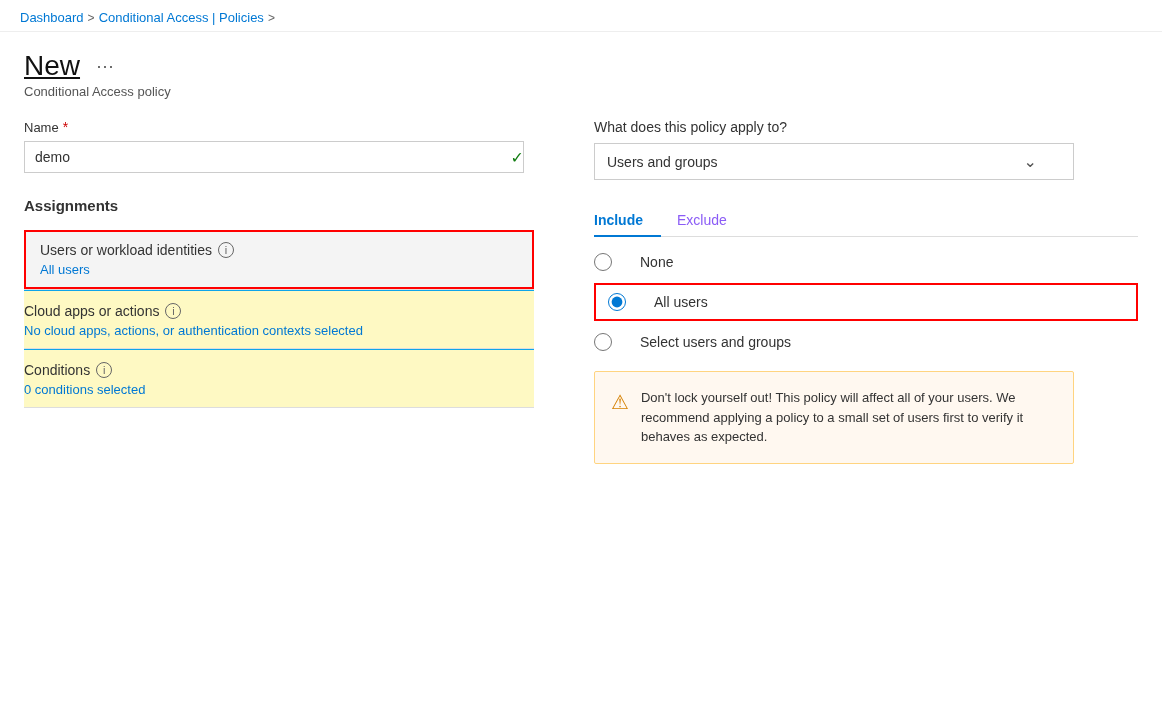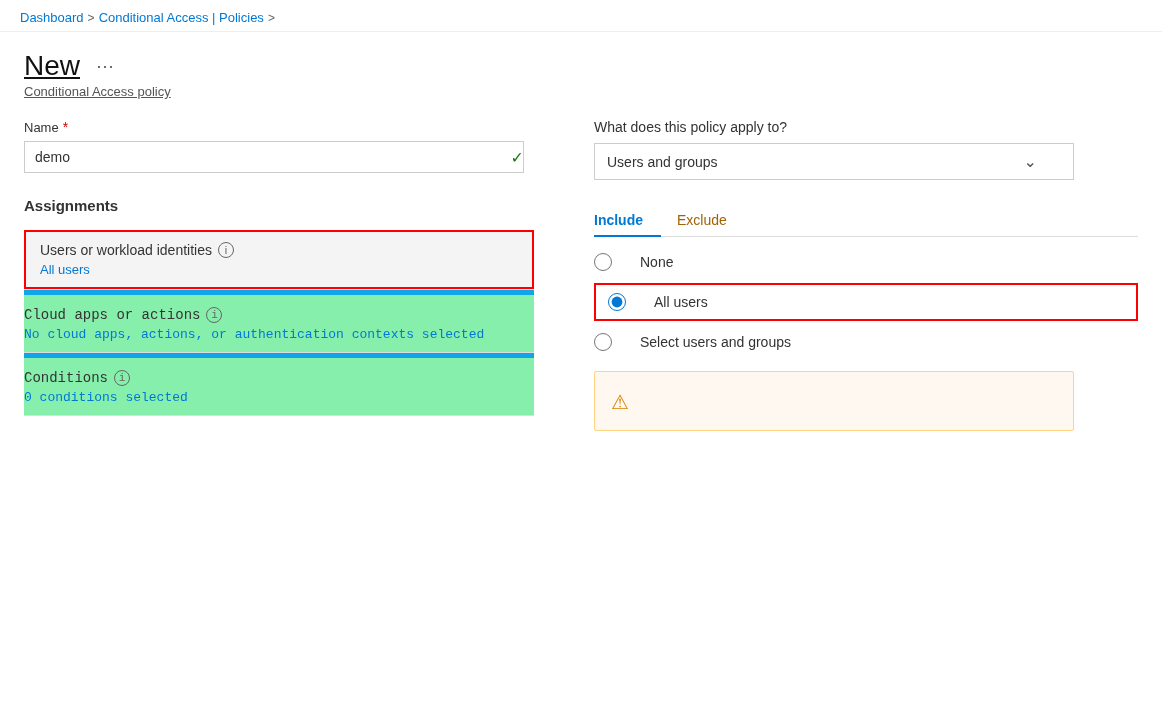--- a/index.html
+++ b/index.html
@@ -48,21 +48,20 @@
       font-size: 18px;
       cursor: pointer;
       padding: 2px 6px;
       border: none;
       background: none;
     }
     .page-subtitle {
       font-size: 13px;
       color: #555;
       margin-top: 2px;
-      text-decoration: underline;
     }
     .main-content {
       display: flex;
       padding: 10px 24px 24px 24px;
       gap: 60px;
     }
     
     .left-panel {
       width: 510px;
       flex-shrink: 0;
@@ -113,25 +112,24 @@
     }
     .assignment-item {
       border: 2px solid red;
       background: #f4f4f4;
       padding: 10px 14px;
       margin-bottom: 0;
       cursor: pointer;
     }
     .assignment-item-normal {
       border: none;
-      border-top: 5px solid #0ea5e9;
-      background: #86efac;
+      border-top: 1px solid #0ea5e9;
+      background: #fef9c3;
       padding: 12px 0 10px 0;
       cursor: pointer;
-      font-family: Liberation Mono, monospace;
     }
     .assignment-item-label {
       display: flex;
       align-items: center;
       gap: 6px;
       font-size: 14px;
       color: #333;
       font-weight: 400;
     }
     .info-icon {
@@ -194,21 +192,21 @@
       display: flex;
       gap: 0;
       margin-bottom: 16px;
       border-bottom: 1px solid #ddd;
     }
     .tab-btn {
       background: none;
       border: none;
       padding: 8px 18px 8px 0;
       font-size: 14px;
-      color: #a16207;
+      color: #8b5cf6;
       cursor: pointer;
       position: relative;
       margin-right: 16px;
     }
     .tab-btn.active {
       color: #0078d4;
       font-weight: 600;
     }
     .tab-btn.active::after {
       content: '';
@@ -357,16 +355,17 @@
       </label>
 
       <label class="radio-item">
         <input type="radio" name="scope" style="">
         <span class="radio-label">Select users and groups</span>
       </label>
     </div>
 
     <div class="warning-box">
       <span class="warning-icon">⚠</span>
+      <p class="warning-text">Don't lock yourself out! This policy will affect all of your users. We recommend applying a policy to a small set of users first to verify it behaves as expected.</p>
     </div>
   </div>
 
 </div>
 
 </body></html>

